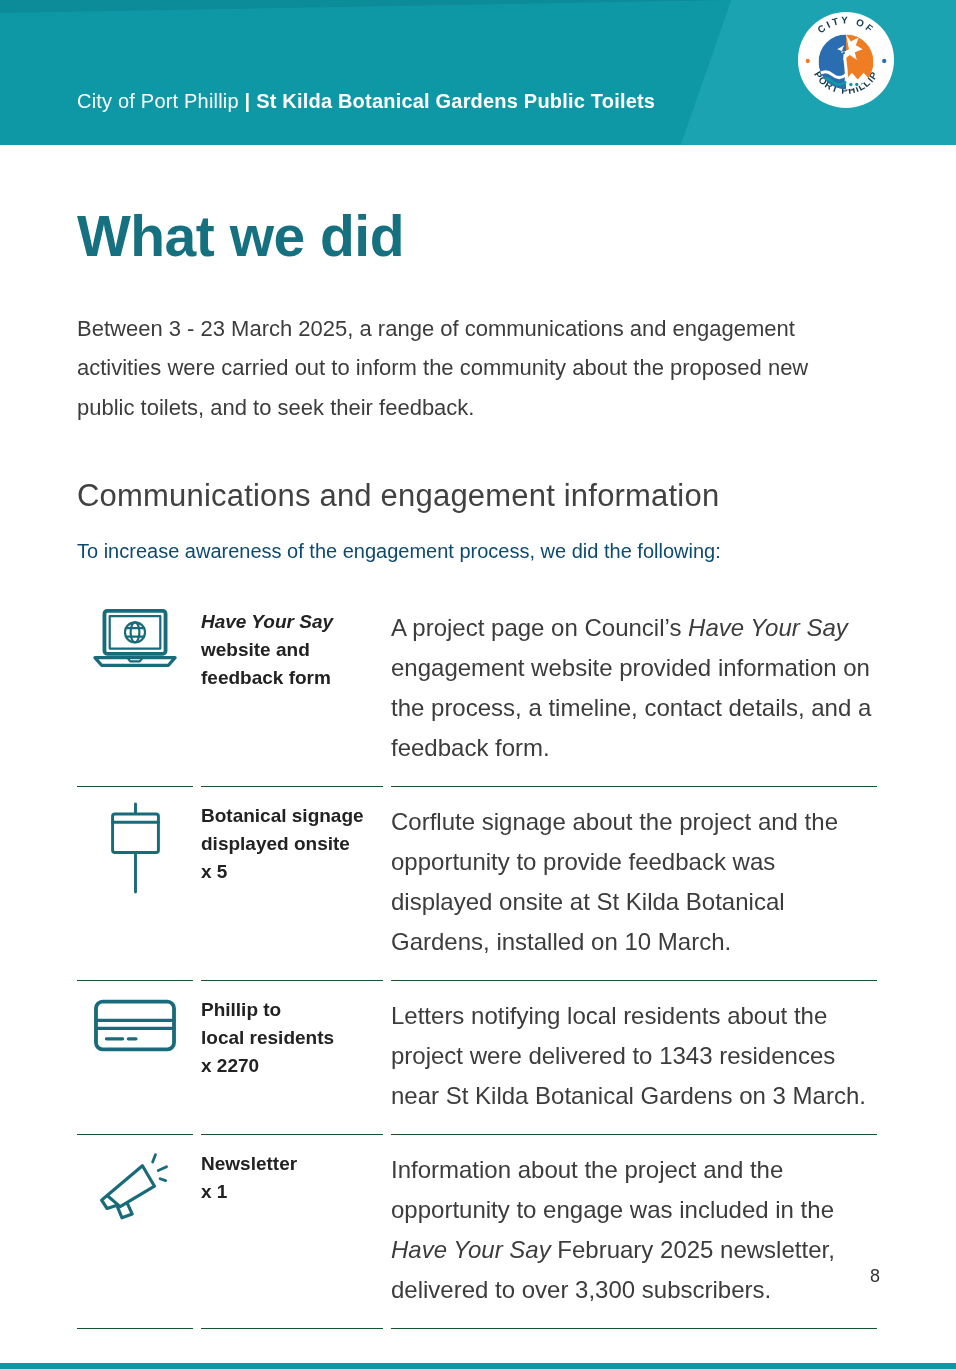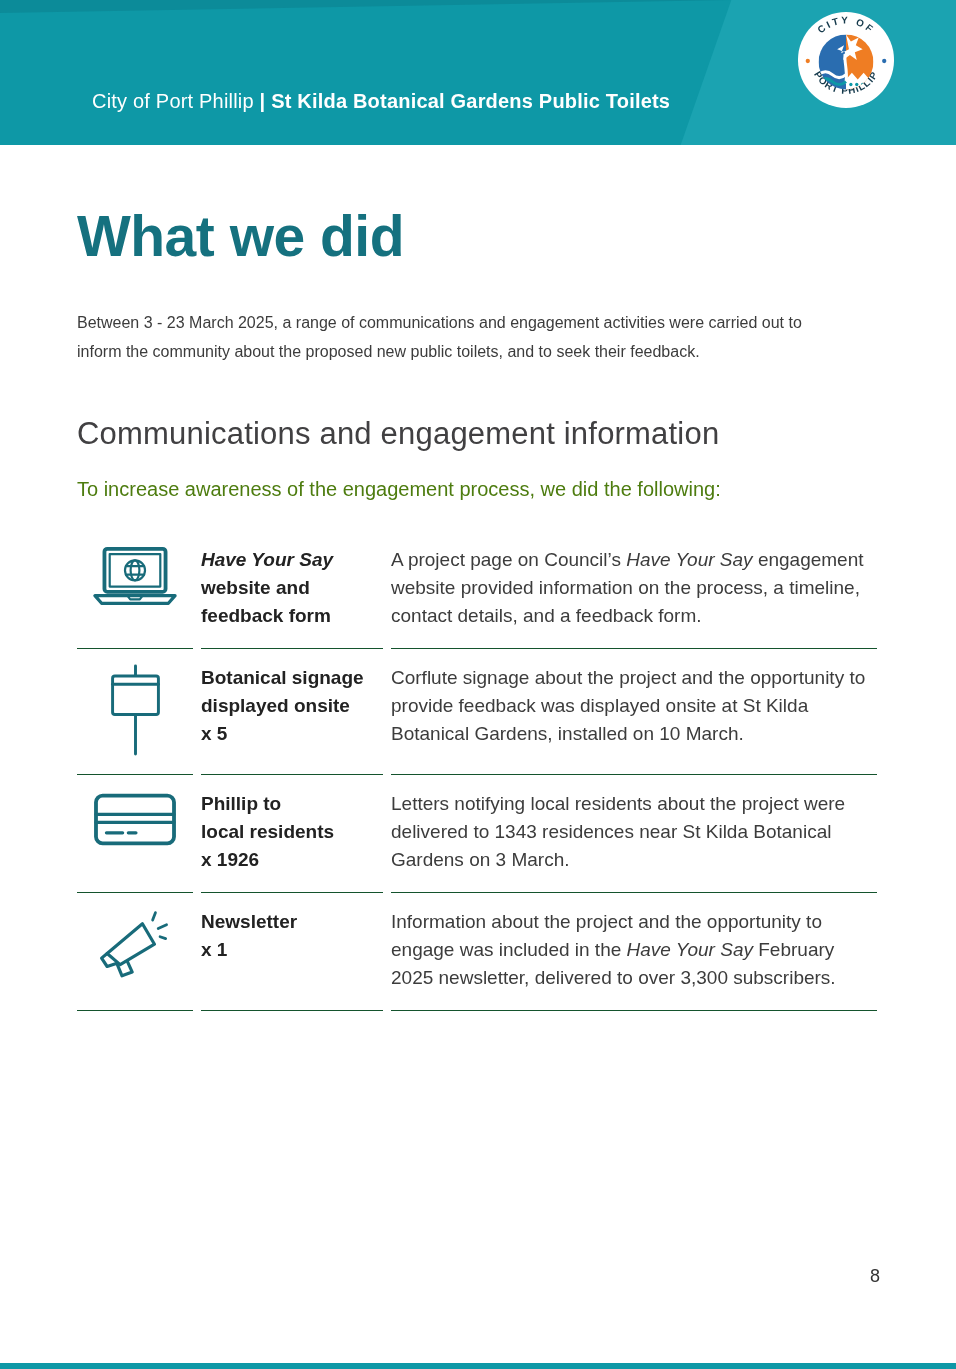--- a/index.html
+++ b/index.html
@@ -11,44 +11,44 @@
   .header{position:relative;width:100%;height:145px;background:#0E98A6;overflow:hidden;}
   .header .light-band{
     position:absolute;inset:0;background:#1BA3B1;
     clip-path:polygon(76.5% 0,100% 0,100% 100%,71.2% 100%);
   }
   .header .dark-sliver{
     position:absolute;top:0;left:0;width:731px;height:13px;background:#0C8B99;
     clip-path:polygon(0 0,100% 0,0 100%);
   }
   .header-title{
-    position:absolute;left:92px;bottom:32px;color:#fff;font-size:20px;
+    position:absolute;left:77px;bottom:32px;color:#fff;font-size:20px;
     letter-spacing:.2px;white-space:nowrap;
   }
   .header-title .org{font-weight:400;}
   .header-title .sep,.header-title .proj{font-weight:700;}
   .logo{position:absolute;left:797px;top:11px;width:98px;height:98px;}
   
   .content{padding:0 73px 0 77px;}
   h1.page-title{
     margin:62px 0 16px;font-size:57px;line-height:1.05;font-weight:800;
     color:#15717F;letter-spacing:-.5px;
   }
-  p.intro{margin:42px 0 0;max-width:745px;font-size:16px;line-height:1.8;color:#3c3c3c;}
+  p.intro{margin:42px 0 0;max-width:745px;font-size:22px;line-height:1.8;color:#3c3c3c;}
   h2.section-heading{
     margin:50px 0 0;font-size:31px;font-weight:400;color:#414042;letter-spacing:.2px;
   }
-  p.lead{margin:26px 0 0;font-size:20px;color:#4d7c0f;}
+  p.lead{margin:26px 0 0;font-size:20px;color:#0c4a6e;}
   
   #activities{margin-top:30px;width:806px;}
   .act-row{display:grid;grid-template-columns:116px 182px 486px;column-gap:8px;}
   .act-row>div{border-bottom:1px solid #14532d;padding:15px 0 18px;}
   .act-icon{display:flex;justify-content:center;align-items:flex-start;padding-top:20px;}
   .act-label{font-size:19px;font-weight:700;color:#222;line-height:28px;}
-  .act-desc{font-size:19px;color:#3c3c3c;line-height:28px;}
+  .act-desc{font-size:24px;color:#3c3c3c;line-height:40px;}
   .it{font-style:italic;}
   
   .page-number{position:absolute;top:1266px;right:76px;font-size:18px;color:#333;}
   .bottom-bar{position:absolute;left:0;bottom:0;width:100%;height:6px;background:#0E98A6;}
   svg{display:block;}
 </style>
 </head>
 <body>
 
 <div class="page">
@@ -139,21 +139,21 @@
           <div class="act-icon">
             <svg viewBox="0 0 88 62" width="84" height="59" fill="none" stroke="#186B7A" stroke-linecap="round" stroke-linejoin="round">
        <rect x="3" y="6" width="82" height="50" rx="7" stroke-width="4"></rect>
        <path d="M3,25.5h82 M3,34h82" stroke-width="3.4"></path>
        <path d="M14,45h17 M37,45h8" stroke-width="3.4"></path>
      </svg>
           </div>
           <div class="act-label">
             <div>Phillip to</div>
             <div>local residents</div>
-            <div>x 1926</div>
+            <div>x 2270</div>
           </div>
           <div class="act-desc"><span>Letters notifying local residents about the project were delivered to 1343 residences near St Kilda Botanical Gardens on 3 March.</span></div>
         </div>
         <div class="act-row">
           <div class="act-icon">
             <svg viewBox="0 0 86 84" width="80" height="78" fill="none" stroke="#186B7A" stroke-linecap="round" stroke-linejoin="round">
        <path d="M13,49 L51,17 L64,39 L27,61 Z" stroke-width="3.4"></path>
        <path d="M13,49 l-6,5 6,9 9,-3" stroke-width="3.4"></path>
        <path d="M24,61 l5,12 11,-4 -5,-11" stroke-width="3.4"></path>
        <path d="M62,13 l3,-8 M68,22 l9,-4 M70,31 l6,2" stroke-width="3"></path>

